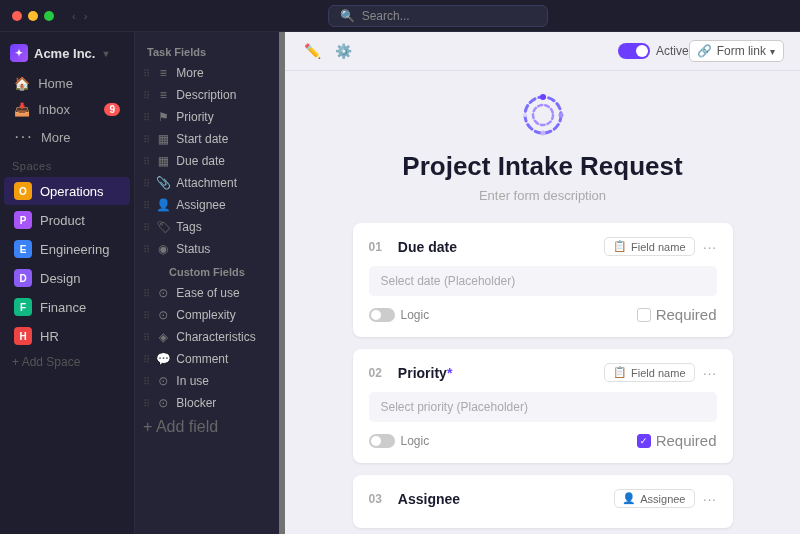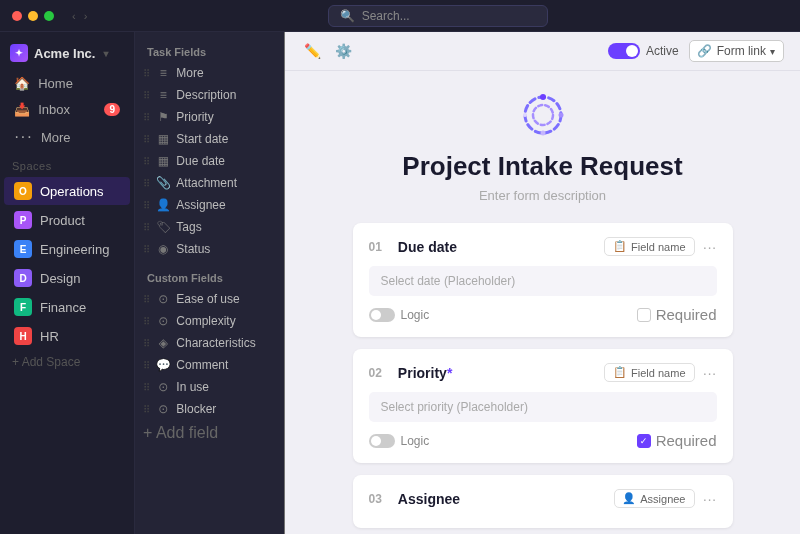--- a/index.html
+++ b/index.html
@@ -178,21 +178,21 @@
     .add-space {
       display: flex; align-items: center; gap: 8px;
       padding: 4px 12px;
       color: #555; font-size: 12px; cursor: pointer;
     }
 
     
     .fields-panel {
       width: 150px;
       background: #242436;
-      border-right: 1px solid #737373;
+      border-right: 6px solid #737373;
       padding: 8px 0;
       flex-shrink: 0;
       overflow-y: auto;
     }
     .fields-section-label {
       color: #888;
       font-size: 11px;
       padding: 6px 12px 4px;
       font-weight: 600;
     }
@@ -244,21 +244,21 @@
       display: flex; gap: 8px; align-items: center;
     }
     .toolbar-icon-btn {
       color: #888;
       cursor: pointer;
       font-size: 14px;
       padding: 3px;
       border-radius: 4px;
     }
     .form-toolbar-right {
-      display: flex; align-items: center; gap: 10px;
+      display: flex; align-items: center; 
     }
     .active-toggle {
       display: flex; align-items: center; gap: 6px;
     }
     .toggle-switch {
       width: 32px; height: 16px;
       background: #6c3fff;
       border-radius: 8px;
       position: relative;
       cursor: pointer;
@@ -530,21 +530,21 @@
       <span class="field-drag">⠿</span>
       <span class="field-icon">🏷</span>
       <span>Tags</span>
     </div>
     <div class="field-item">
       <span class="field-drag">⠿</span>
       <span class="field-icon">◉</span>
       <span>Status</span>
     </div>
 
-    <div class="fields-section-label" style="margin-top:6px;">Custom Fields</div>
+    <div class="fields-section-label" style="text-align:center;">Custom Fields</div>
 
     <div class="field-item">
       <span class="field-drag">⠿</span>
       <span class="field-icon">⊙</span>
       <span>Ease of use</span>
     </div>
     <div class="field-item">
       <span class="field-drag">⠿</span>
       <span class="field-icon">⊙</span>
       <span>Complexity</span>

